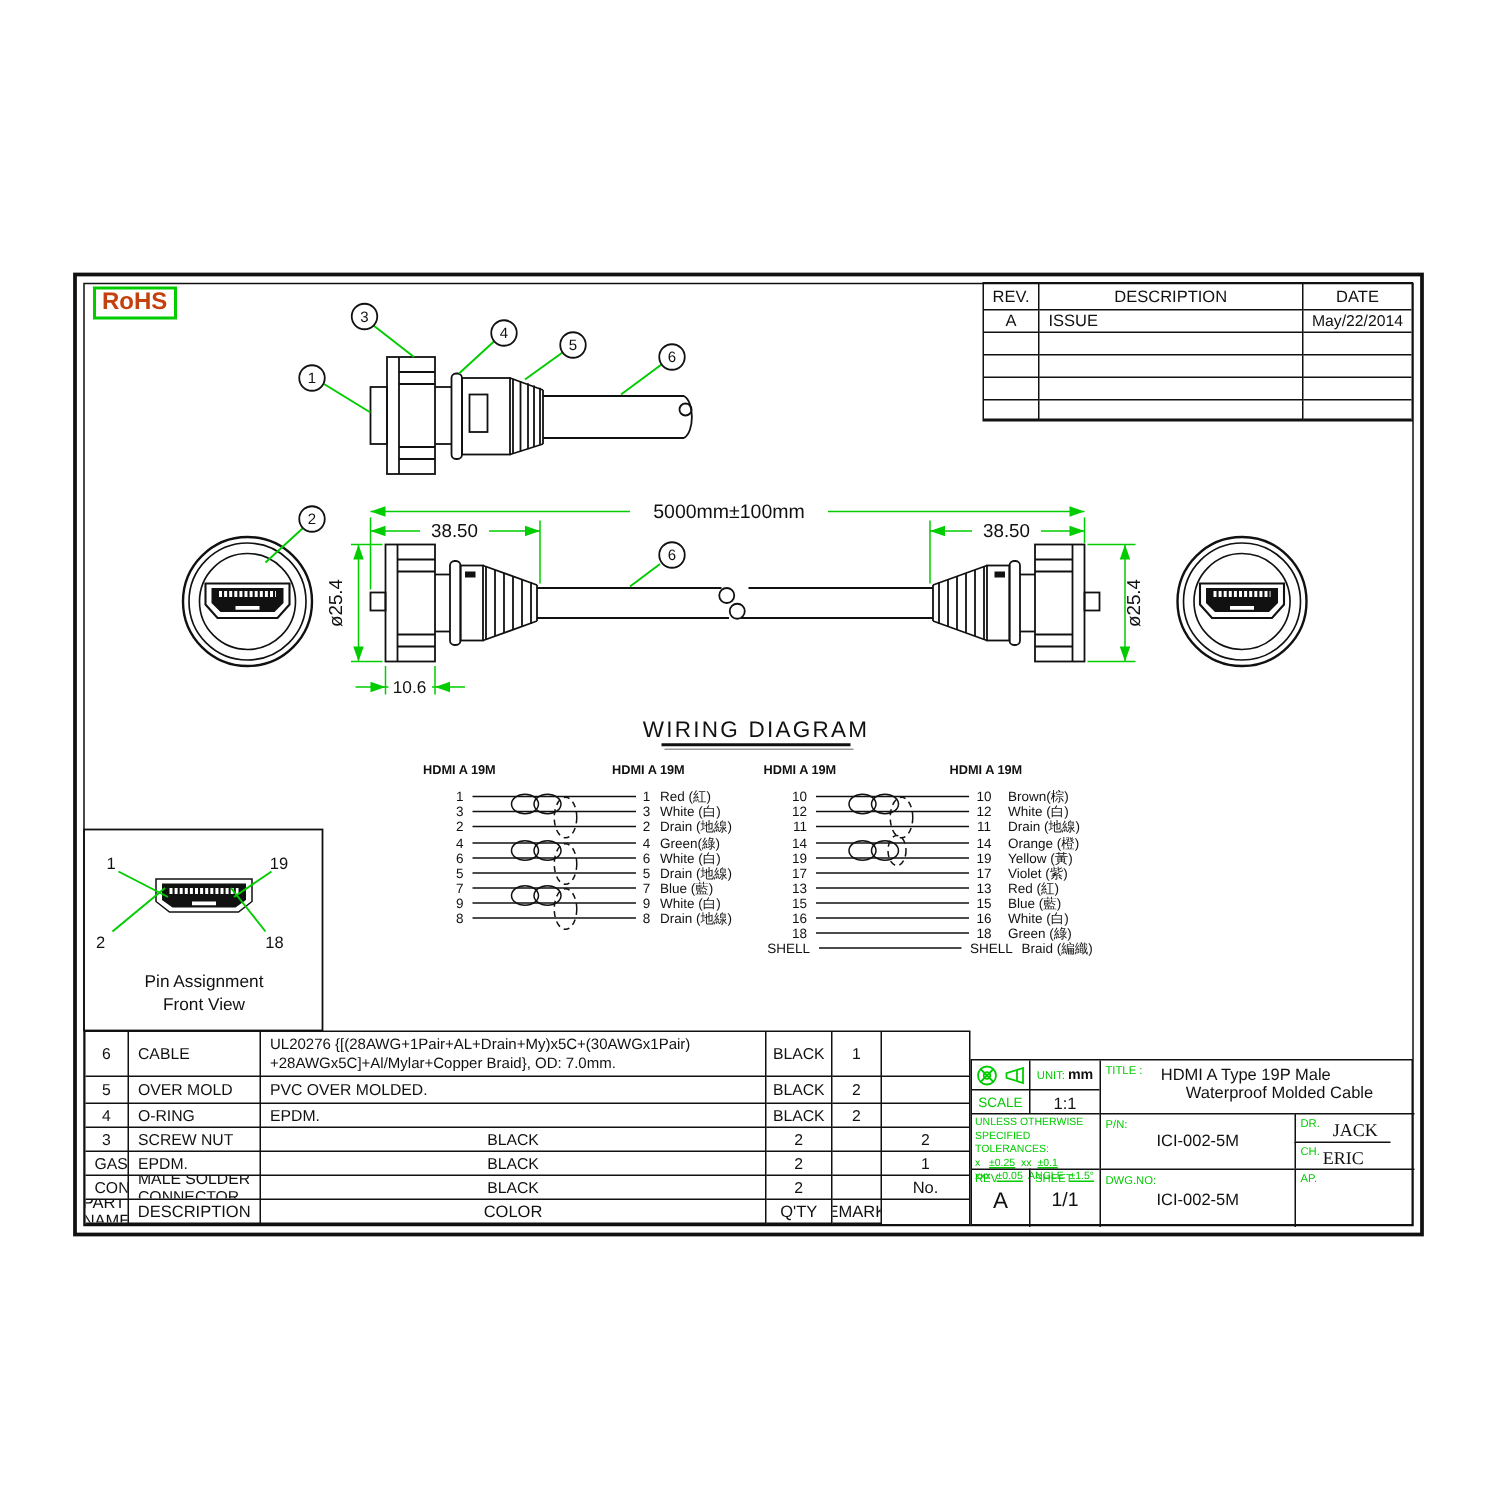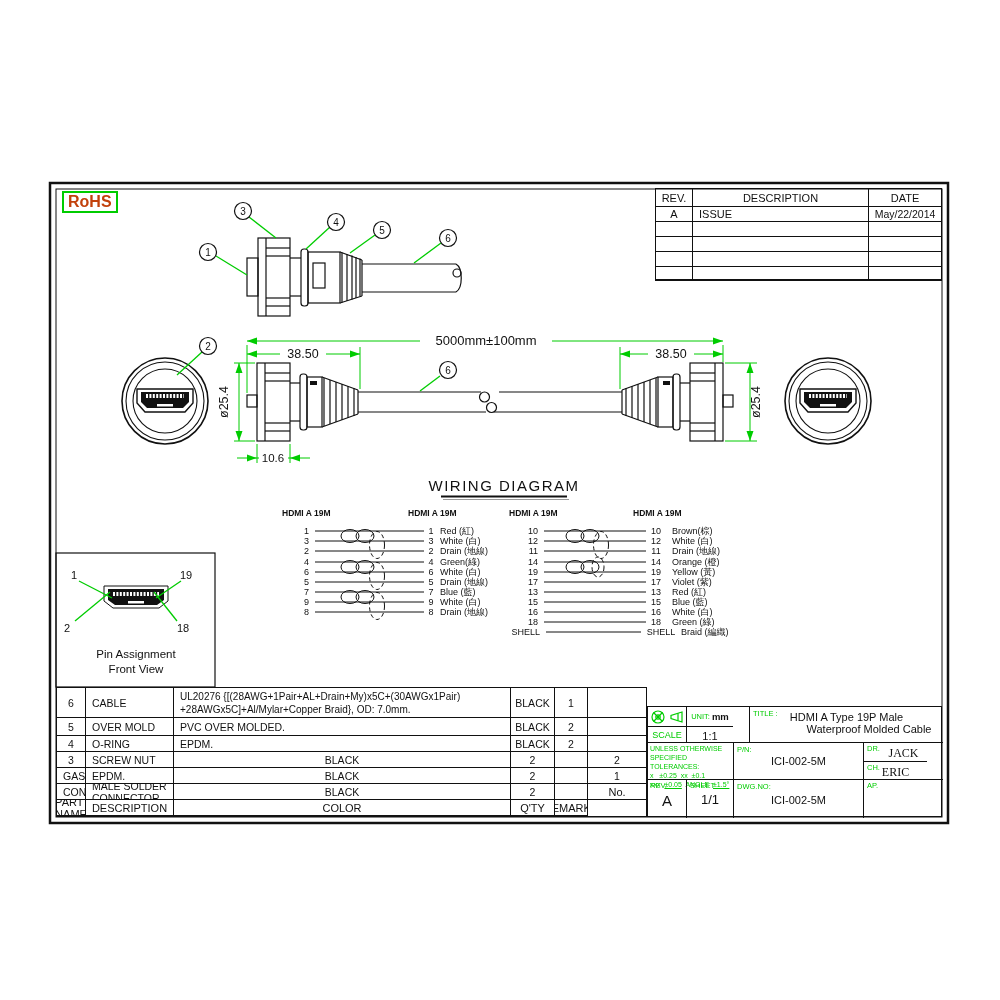--- a/index.html
+++ b/index.html
@@ -452,21 +452,21 @@
   <div class="cell noT" style="left:38px;top:0;width:47px;height:19px;display:flex;align-items:center;justify-content:center;gap:2px;">
     <span class="glab">UNIT:</span>
     <span style="font-size:9.5px;font-weight:bold;">mm</span>
   </div>
   <div class="cell noL" style="left:0;top:19px;width:38px;height:16px;display:flex;align-items:center;justify-content:center;">
     <span class="g" style="font-size:9px;">SCALE</span>
   </div>
   <div class="cell" style="left:38px;top:19px;width:47px;height:16px;display:flex;align-items:flex-end;justify-content:center;">
     <span style="font-size:11px;">1:1</span>
   </div>
-  <div class="cell noT" style="left:85px;top:0;width:194px;height:35px;margin-left:16px;">
+  <div class="cell noT" style="left:85px;top:0;width:194px;height:35px;">
     <span class="glab" style="position:absolute;left:3px;top:2px;">TITLE :</span>
     <div style="text-align:center;font-size:11px;margin-top:4px;">HDMI A Type 19P Male</div>
     <div style="text-align:center;font-size:11px;margin-left:45px;">Waterproof Molded Cable</div>
   </div>
   <div class="cell noL tol" style="left:0;top:35px;width:85px;height:37px;">
     <div>UNLESS OTHERWISE</div>
     <div>SPECIFIED TOLERANCES:</div>
     <div>
       <span>x</span>&nbsp;&nbsp;
       <u>±0.25</u>&nbsp;

